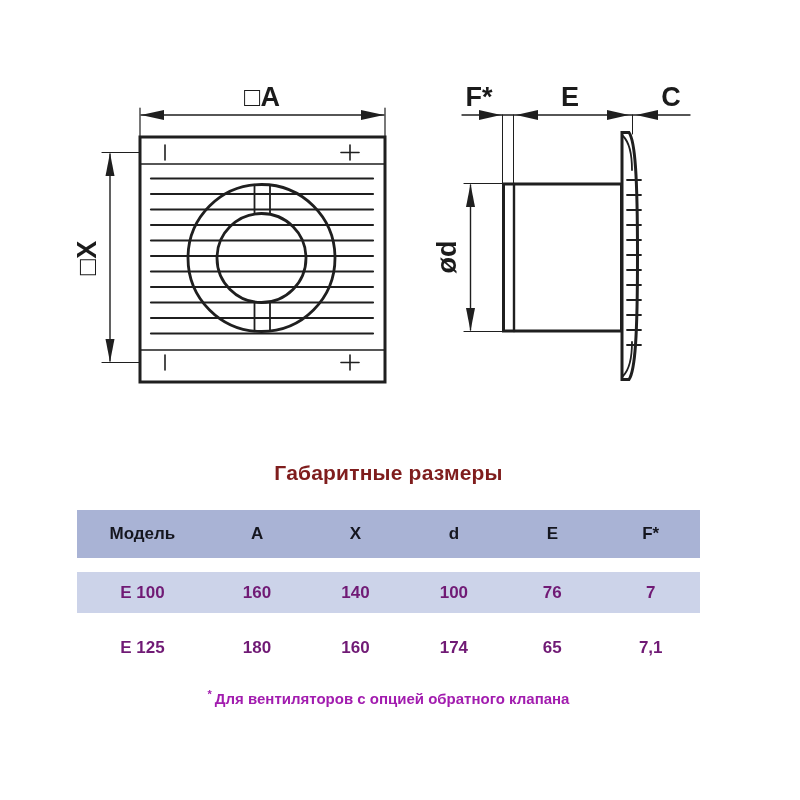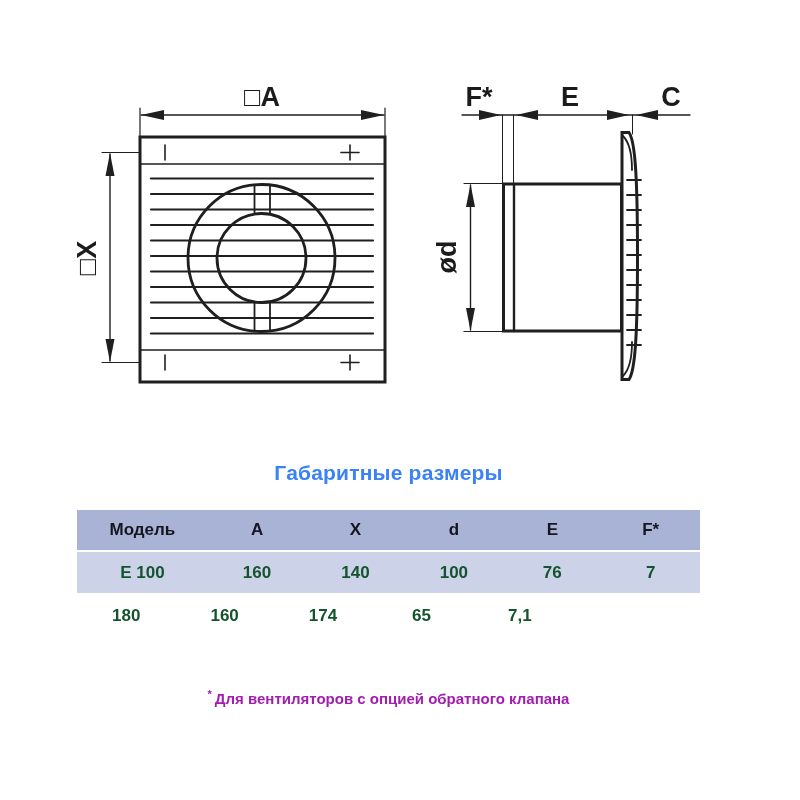--- a/index.html
+++ b/index.html
@@ -3,29 +3,29 @@
 <meta charset="utf-8">
 <style>
   html,body{margin:0;padding:0;background:#ffffff;width:800px;height:800px;overflow:hidden;}
   body{font-family:"Liberation Sans","DejaVu Sans",sans-serif;color:#1f1f1f;}
   .stage{position:relative;width:800px;height:800px;background:#fff;}
 
   svg text{font-family:"Liberation Sans","DejaVu Sans",sans-serif;}
   .dim-label{font-size:27px;font-weight:bold;fill:#1b1b1b;}
 
   .table-title{position:absolute;left:77px;top:461px;width:623px;text-align:center;
-    font-size:21px;font-weight:bold;color:#3b82f6;letter-spacing:.2px;}
+    font-size:21px;font-weight:bold;color:#7f1d1d;letter-spacing:.2px;}
 
   .spec-table{position:absolute;left:77px;top:510px;width:623px;font-size:17px;}
   .t-row{display:flex;align-items:center;}
   .t-row .c{text-align:center;}
   .c-model{width:21%;}
   .c-val{width:15.8%;}
-  .t-head{height:40px;background:#a9b3d5;font-weight:bold;color:#15161f;}
-  .t-data{height:41px;border-top:2px solid #ffffff;font-weight:600;color:#14532d;}
+  .t-head{height:48px;background:#a9b3d5;font-weight:bold;color:#15161f;}
+  .t-data{height:41px;border-top:2px solid #ffffff;font-weight:600;color:#701a75;margin-top:12px;}
   .r-alt{background:#ccd3e9;}
   .r-plain{background:#ffffff;}
 
   .footnote{position:absolute;left:37px;top:688px;width:703px;text-align:center;
     font-size:15px;font-weight:600;color:#a21caf;}
   .footnote sup{font-size:11px;margin-right:3px;}
 </style>
 </head>
 <body>
 
@@ -156,20 +156,21 @@
     <div class="t-row t-data r-alt">
       <div class="c c-model">E 100</div>
       <div class="c c-val">160</div>
       <div class="c c-val">140</div>
       <div class="c c-val">100</div>
       <div class="c c-val">76</div>
       <div class="c c-val">7</div>
     </div>
 
     <div class="t-row t-data r-plain">
+      <div class="c c-model">E 125</div>
       <div class="c c-val">180</div>
       <div class="c c-val">160</div>
       <div class="c c-val">174</div>
       <div class="c c-val">65</div>
       <div class="c c-val">7,1</div>
     </div>
 
   </div>
 
   <div class="footnote">

